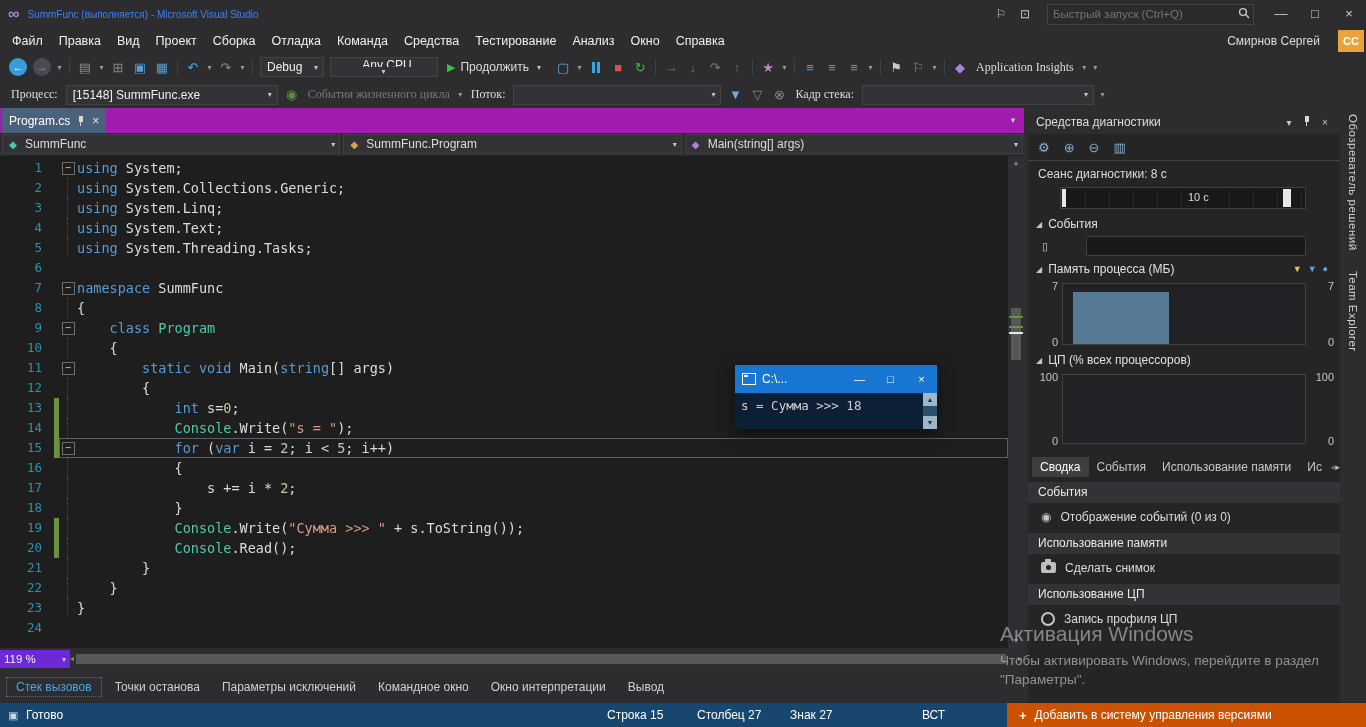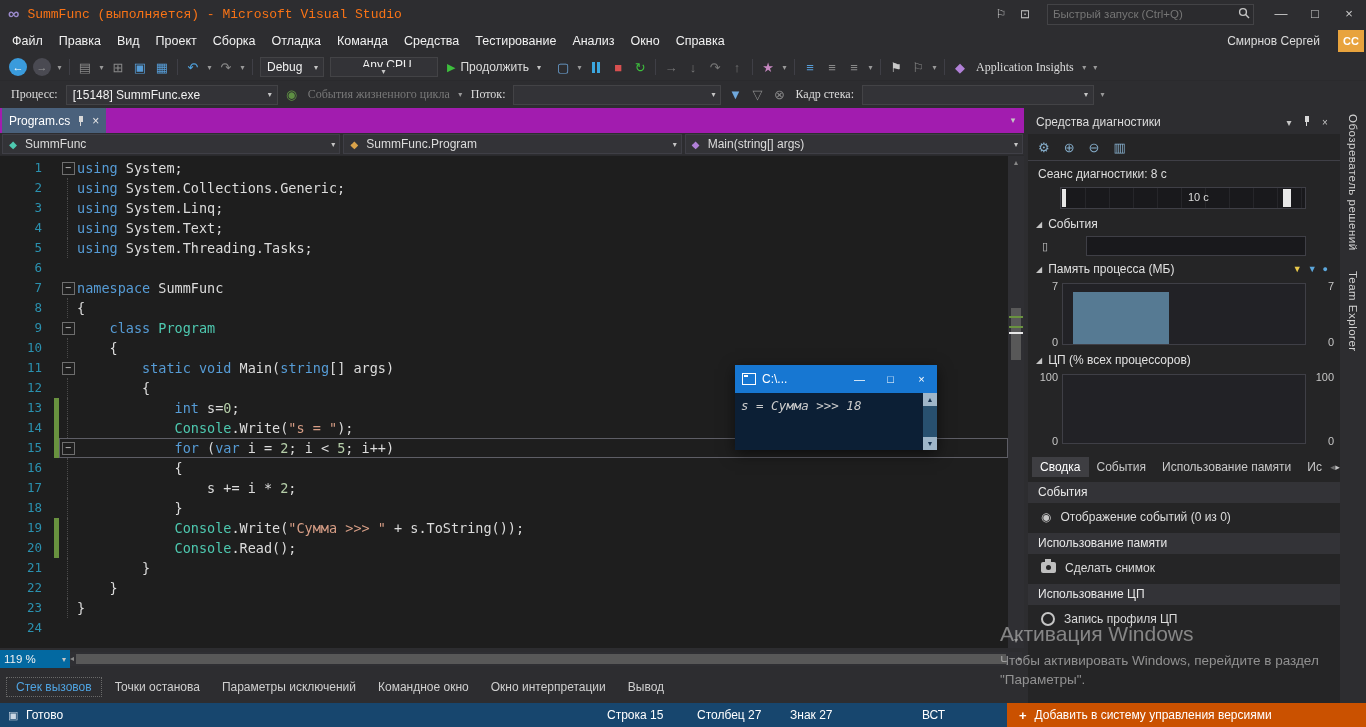--- a/index.html
+++ b/index.html
@@ -1,21 +1,21 @@
 <!DOCTYPE html>
 <html><head>
 <meta charset="utf-8">
 <style>
   html,body{margin:0;padding:0;background:#1a1a1a;}
   #app{position:relative;width:1366px;height:727px;overflow:hidden;background:#2D2D30;
        font-family:"Liberation Sans",sans-serif;font-size:12px;color:#DCDCDC;cursor:default;}
   
   .titlebar{position:absolute;left:0;top:0;width:1366px;height:28px;background:#2D2D30;display:flex;align-items:center;}
   .vslogo{margin:0 8px 0 8px;color:#9B8ACB;font-size:16px;font-weight:bold;line-height:28px;}
-  .wtitle{color:#f97316;font-size:13px;font-family:Liberation Mono, monospace;}
+  .wtitle{color:#3b82f6;font-size:10px;}
   .tb-right{margin-left:auto;display:flex;align-items:center;height:28px;}
   .tbico{width:24px;text-align:center;color:#C5C5C5;font-size:12px;}
   .quicklaunch{width:205px;height:19px;background:#2B2B2E;border:1px solid #434346;display:flex;align-items:center;margin:0 10px;}
   .qlinput{flex:1;background:transparent;border:none;outline:none;color:#909090;font-size:11.5px;padding:0 5px;font-family:"Liberation Sans",sans-serif;}
   .qlico{width:18px;text-align:center;}
   .wbtn{width:34px;height:28px;line-height:28px;text-align:center;color:#CCCCCC;font-size:13px;}
   
   .menubar{position:absolute;left:0;top:28px;width:1366px;height:26px;background:#2D2D30;display:flex;align-items:center;}
   .menus{display:flex;align-items:center;padding-left:4px;}
   .mitem{padding:0 8px;height:26px;line-height:26px;color:#F1F1F1;font-size:12.5px;}
@@ -68,32 +68,32 @@
   .guide{position:absolute;left:8px;top:0;bottom:0;border-left:1px dotted #4A4A4A;}
   .codetext{color:#DCDCDC;}
   .tok-k{color:#569CD6;} .tok-t{color:#4EC9B0;} .tok-s{color:#D69D85;} .tok-num{color:#B5CEA8;} .tok-p{color:#DCDCDC;}
   .vscroll{position:absolute;right:0;top:0;bottom:0;width:16px;background:#2F2F33;display:flex;flex-direction:column;align-items:center;}
   .scar{color:#888888;font-size:8px;line-height:14px;height:14px;}
   .vtrack{flex:1;width:100%;position:relative;}
   .vthumb{position:absolute;left:3px;width:10px;top:138px;height:52px;background:#585858;}
   .mark{position:absolute;left:1px;width:14px;height:2px;}
   .m-g1{top:146px;background:#69923F;} .m-g2{top:156px;background:#69923F;} .m-w1{top:162px;background:#E8E8E8;}
   .zoomrow{position:absolute;left:0;top:540px;width:100%;height:22px;background:#2D2D30;display:flex;align-items:center;}
-  .zoomcombo{width:62px;height:18px;display:flex;align-items:center;padding:0 4px;color:#F1F1F1;font-size:11.5px;background:#0369a1;justify-content:center;}
+  .zoomcombo{width:62px;height:18px;display:flex;align-items:center;padding:0 4px;color:#F1F1F1;font-size:11.5px;background:#6d28d9;justify-content:center;}
   .hscroll{flex:1;height:14px;display:flex;align-items:center;background:#2F2F33;margin-right:2px;}
   .htrack{flex:1;height:14px;position:relative;}
   .hthumb{position:absolute;left:2px;right:12px;top:2px;height:10px;background:#585858;}
   
   .consolewin{position:absolute;left:735px;top:365px;width:202px;z-index:40;box-shadow:0 4px 14px rgba(0,0,0,.55);}
   .ctitle{height:28px;background:#1777D2;display:flex;align-items:center;padding-left:7px;}
   .cicon{width:12px;height:10px;border:1px solid #FFFFFF;position:relative;flex:none;}
   .cicon::after{content:"";position:absolute;left:1px;top:1px;width:4px;height:2px;background:#FFFFFF;}
   .ctext{color:#FFFFFF;font-size:12px;margin-left:6px;flex:1;}
   .cbtn{width:31px;text-align:center;color:#FFFFFF;font-size:11px;display:inline-block;line-height:28px;}
-  .cbody{height:57px;background:#0C1F35;position:relative;font-style:italic;}
+  .cbody{height:36px;background:#0C1F35;position:relative;}
   .cout{position:absolute;left:6px;top:5px;color:#CCCCCC;font-family:"DejaVu Sans Mono",monospace;font-size:12.5px;}
   .cscroll{position:absolute;right:0;top:0;bottom:0;width:14px;background:#28506F;display:flex;flex-direction:column;}
   .csar{height:13px;background:#9FB6C9;color:#16314E;font-size:7px;text-align:center;line-height:13px;}
   .cstrack{flex:1;}
   
   .diag{position:absolute;left:1028px;top:110px;width:312px;height:593px;background:#252526;}
   .dhead{height:24px;background:#2D2D30;display:flex;align-items:center;padding:0 6px 0 8px;}
   .dtitle{flex:1;color:#DCDCDC;font-size:12px;}
   .dhico{width:18px;text-align:center;color:#C5C5C5;font-size:10px;}
   .dtoolbar{height:26px;display:flex;align-items:center;gap:14px;padding-left:10px;border-bottom:1px solid #3F3F46;}

